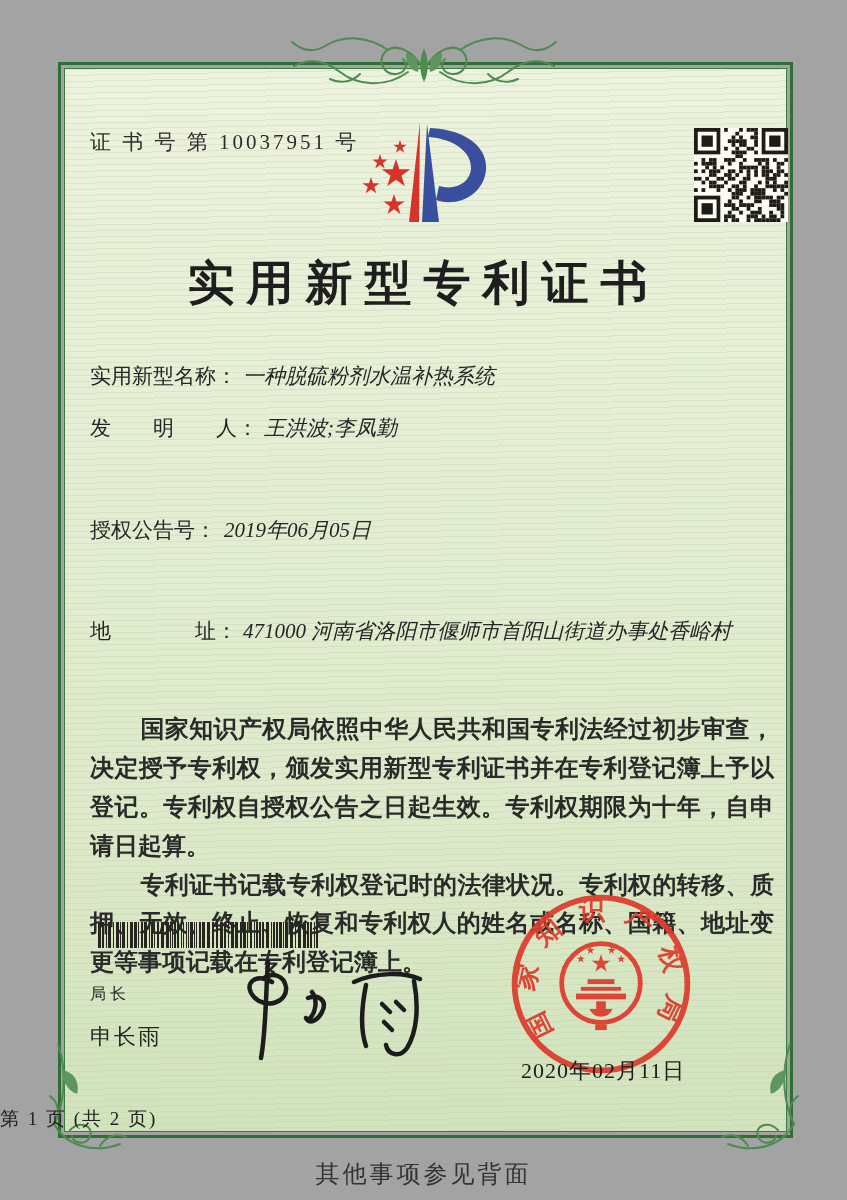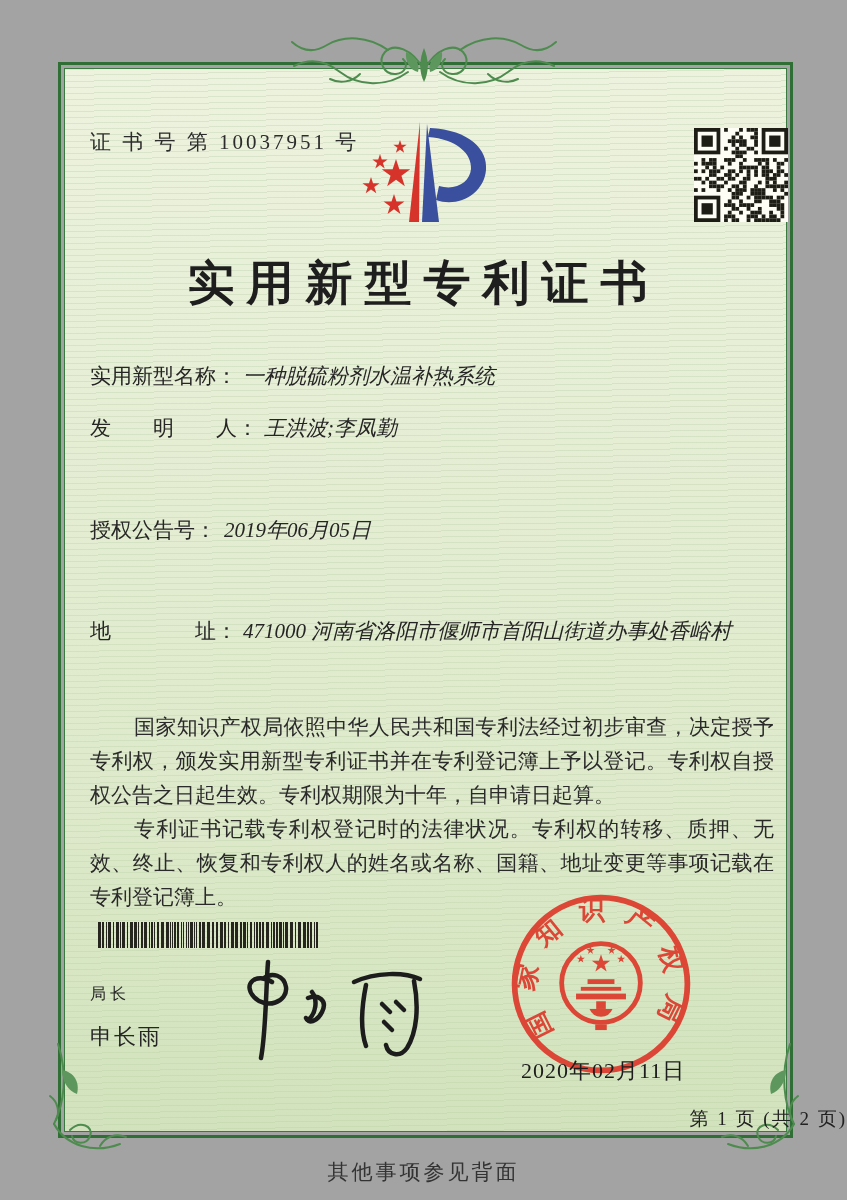--- a/index.html
+++ b/index.html
@@ -38,40 +38,40 @@
     color:#252525; white-space:nowrap;
   }
   .field-row .lab { display:inline-block; min-width:128px; }
   .field-row .val { margin-left:6px;font-style:italic; }
   .r1{top:362px} .r2{top:414px} .r3{top:465px} .r4{top:516px}
   .r5{top:567px} .r6{top:617px} .r7{top:668px}
   .grant-no { position:absolute; left:340px; }
   
   .body-text {
     position:absolute; left:90px; top:710px; width:684px;
-    font-size:21px; line-height:1.62; text-align:justify; color:#2a2a2a;
+    font-size:24px; line-height:1.62; text-align:justify; color:#2a2a2a;font-weight:bold;
   }
   .body-text p { text-indent:2.1em; }
   
   .barcode { position:absolute; left:98px; top:922px; width:224px; height:26px; }
   .director-title { position:absolute; left:90px; top:984px; font-size:16px; letter-spacing:4px; }
   .director-name  { position:absolute; left:90px; top:1022px; font-size:22px; letter-spacing:2px;font-family:Liberation Serif, serif; }
   .signature { position:absolute; left:216px; top:952px; width:220px; height:115px; }
   .seal { position:absolute; left:505px; top:888px; width:192px; height:192px; opacity:0.93; }
   .seal-date {
     position:absolute; left:521px; top:1056px; font-size:22px;
     color:#1c1c1c; letter-spacing:1px; z-index:5;
   }
   .page-info {
-    position:absolute; left:0; top:1106px; width:100%; text-align:right;
+    position:absolute; left:0; top:1106px; width:100%; text-align:left;
     font-size:19px; letter-spacing:2px; color:#222;
   }
   .back-note {
     position:absolute; left:0; top:1158px; width:100%; text-align:center;
-    font-size:21px; letter-spacing:3px; color:#333;
+    font-size:24px; letter-spacing:3px; color:#333;
   }
   .ornament-top { position:absolute; left:288px; top:30px; width:272px; height:70px; }
   .corner-bl { position:absolute; left:40px;  top:1040px; width:96px; height:120px; }
   .corner-br { position:absolute; left:712px; top:1040px; width:96px; height:120px; }
 </style>
 </head>
 <body>
 
 <div class="page">
 

